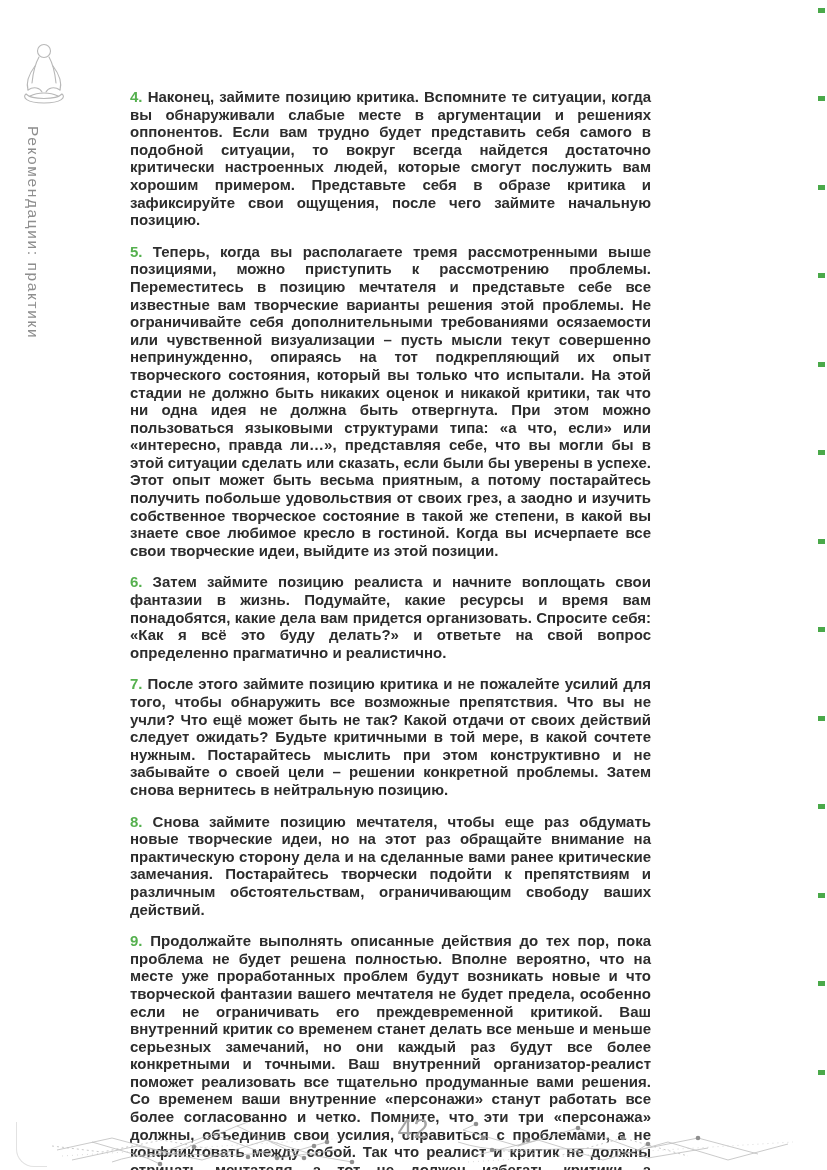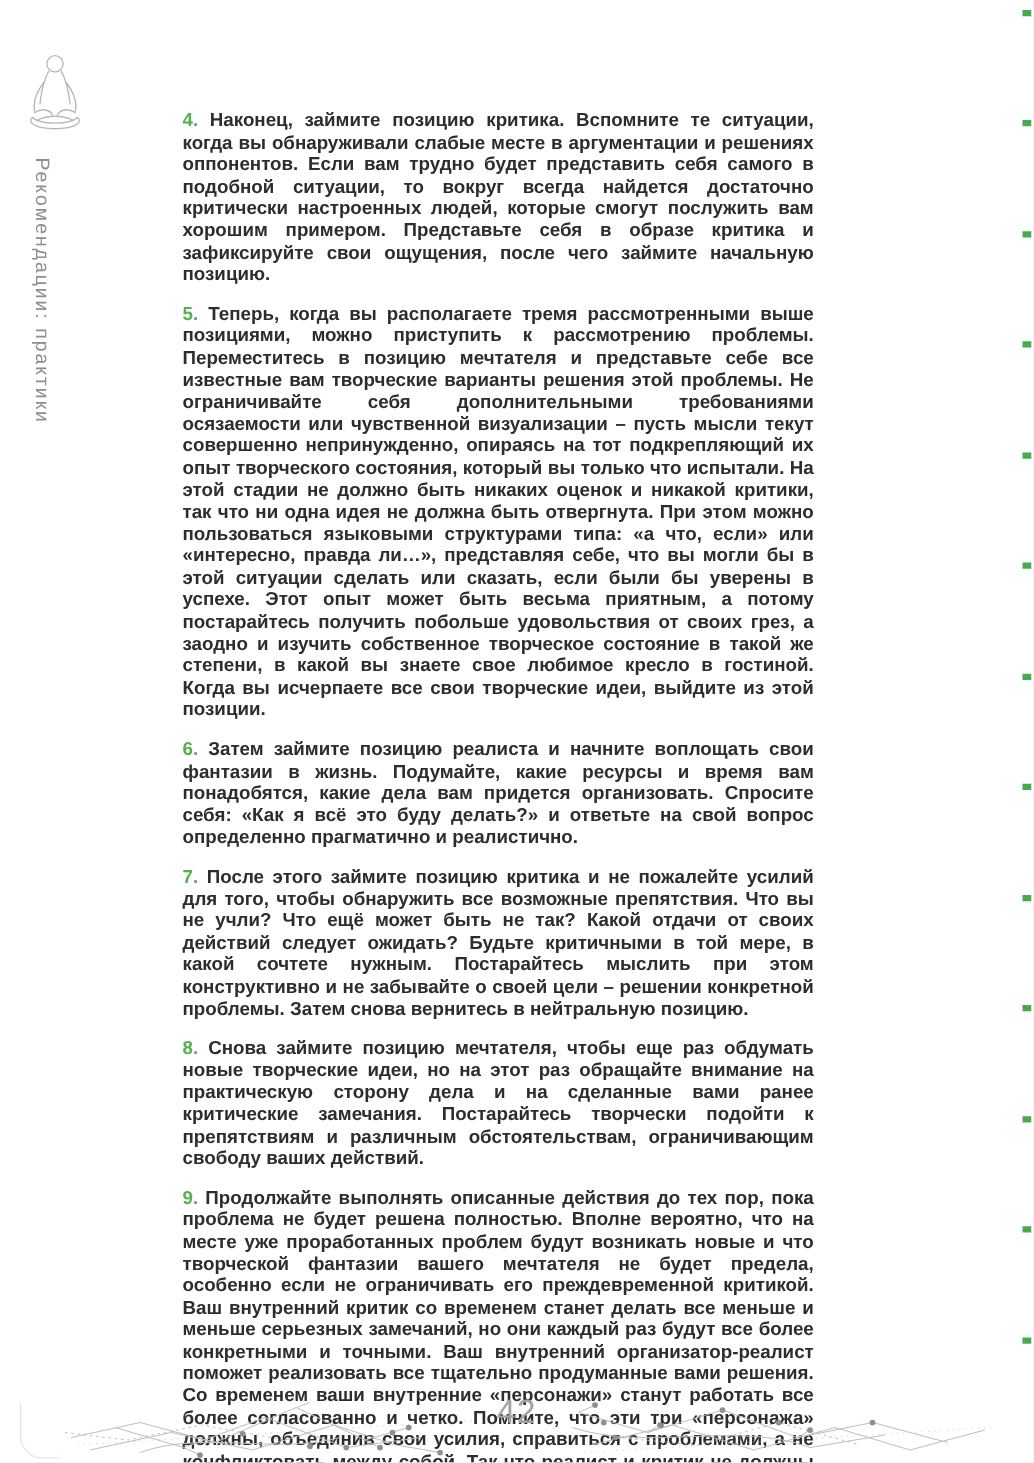--- a/index.html
+++ b/index.html
@@ -24,21 +24,21 @@
   }
   
   .text-column{
     position:absolute;left:130px;top:88px;width:521px;
     font-size:15px;line-height:17.6px;
     color:#2d2d2d;
     text-align:justify;
     font-weight:bold;
     -webkit-font-smoothing:antialiased;
   }
-  .para{margin:0 0 14px 16px;}
+  .para{margin:0 0 14px 0;}
   .pnum{color:#55b04e;}
   
   .page-number{
     position:absolute;left:0;top:1114px;width:827px;
     text-align:center;
     font-size:27px;color:#a3a3a3;font-weight:normal;
     letter-spacing:1px;
   }
   
   .decor-left{position:absolute;left:52px;top:1116px;}

